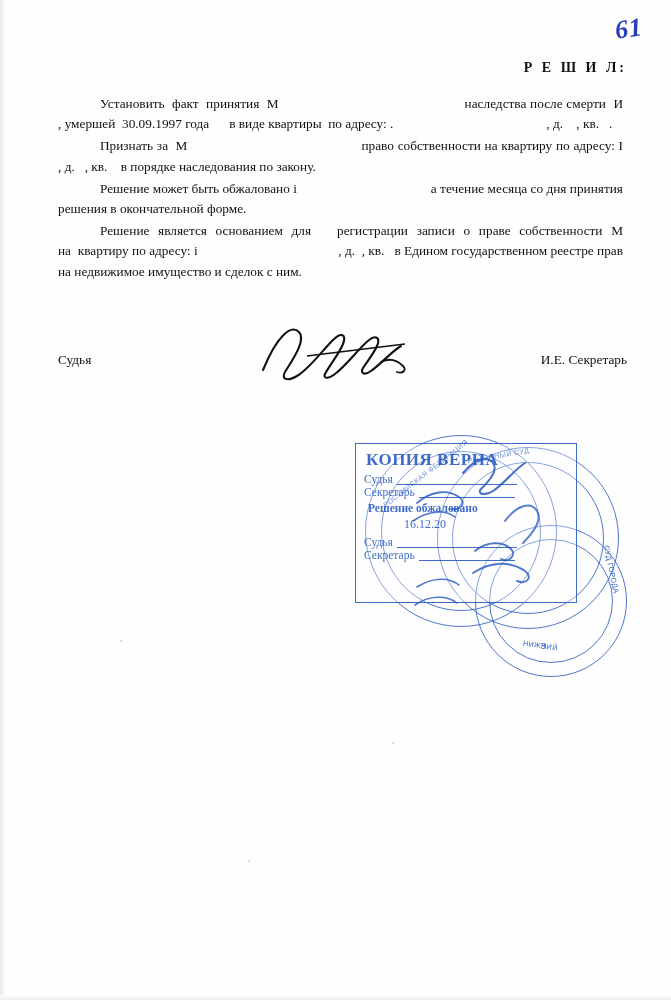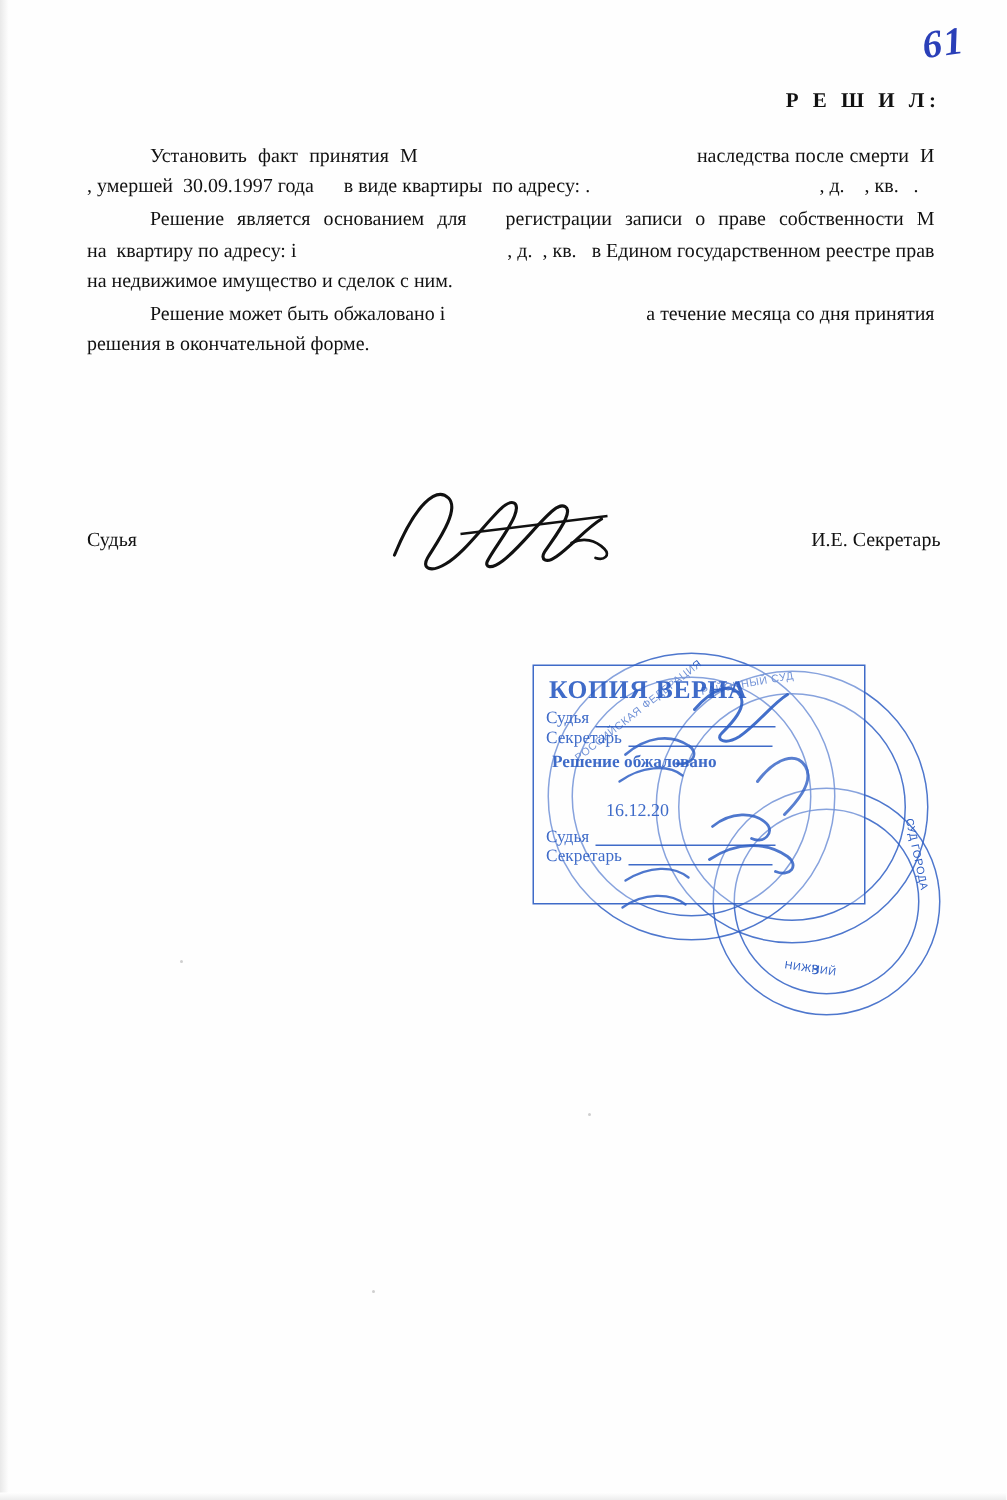--- a/index.html
+++ b/index.html
@@ -155,21 +155,21 @@
   }
   .copy-line .rule.short { width: 96px; }
   .copy-strong {
     font-size: 11.5px;
     font-weight: bold;
     margin: 3px 0 0 6px;
     line-height: 1.25;
   }
   .copy-date {
     font-size: 12px;
-    margin: 18px 0 4px 42px;
+    margin: 2px 0 4px 42px;
   }
 
   .stamp-arc-text {
     position: absolute;
     font-size: 7.2px;
     color: #2f5fc4;
     letter-spacing: .4px;
     white-space: nowrap;
     font-family: "Liberation Sans", sans-serif;
   }
@@ -203,22 +203,23 @@
 
   <div class="scan-edge-left"></div>
   <div class="scan-edge-bottom"></div>
 
   <div class="page-number">61</div>
 
   <div class="doc-body">
     <div class="ruling-heading">Р Е Ш И Л:</div>
 
     <p class="para">Установить  факт  принятия  М                                                  наследства после смерти  И                                                      , умершей  30.09.1997 года      в виде квартиры  по адресу: .                                              , д.    , кв.   .</p>
+    <p class="para">Признать за  М                                               право собственности на квартиру по адресу: I                                , д.   , кв.    в порядке наследования по закону.</p>
+    <p class="para">Решение может быть обжаловано i                                        а течение месяца со дня принятия решения в окончательной форме.</p>
     <p class="para">Решение является основанием для   регистрации записи о праве собственности М                                          на  квартиру по адресу: і                                          , д.  , кв.   в Едином государственном реестре прав на недвижимое имущество и сделок с ним.</p>
-    <p class="para">Решение может быть обжаловано i                                        а течение месяца со дня принятия решения в окончательной форме.</p>
   </div>
 
   <div class="signature-row">
     <span class="sig-label">Судья</span>
     <span class="sig-name">И.Е. Секретарь</span>
   </div>
 
   <svg class="signature-scrawl" viewBox="0 0 170 70">
     <path d="M8,52 C22,18 36,6 44,14 C52,22 36,44 30,54 C26,61 32,64 42,58 C54,51 66,34 78,22 C86,14 92,16 88,26 C84,36 74,48 70,56 C68,60 72,62 80,56 C92,47 104,30 114,22 C120,17 126,19 122,28 C119,35 112,44 108,50 C105,55 109,58 116,53 C126,46 136,34 146,28" fill="none" stroke="#111" stroke-width="2.1" stroke-linecap="round"></path>
     <path d="M52,38 L150,26" fill="none" stroke="#111" stroke-width="1.6"></path>

